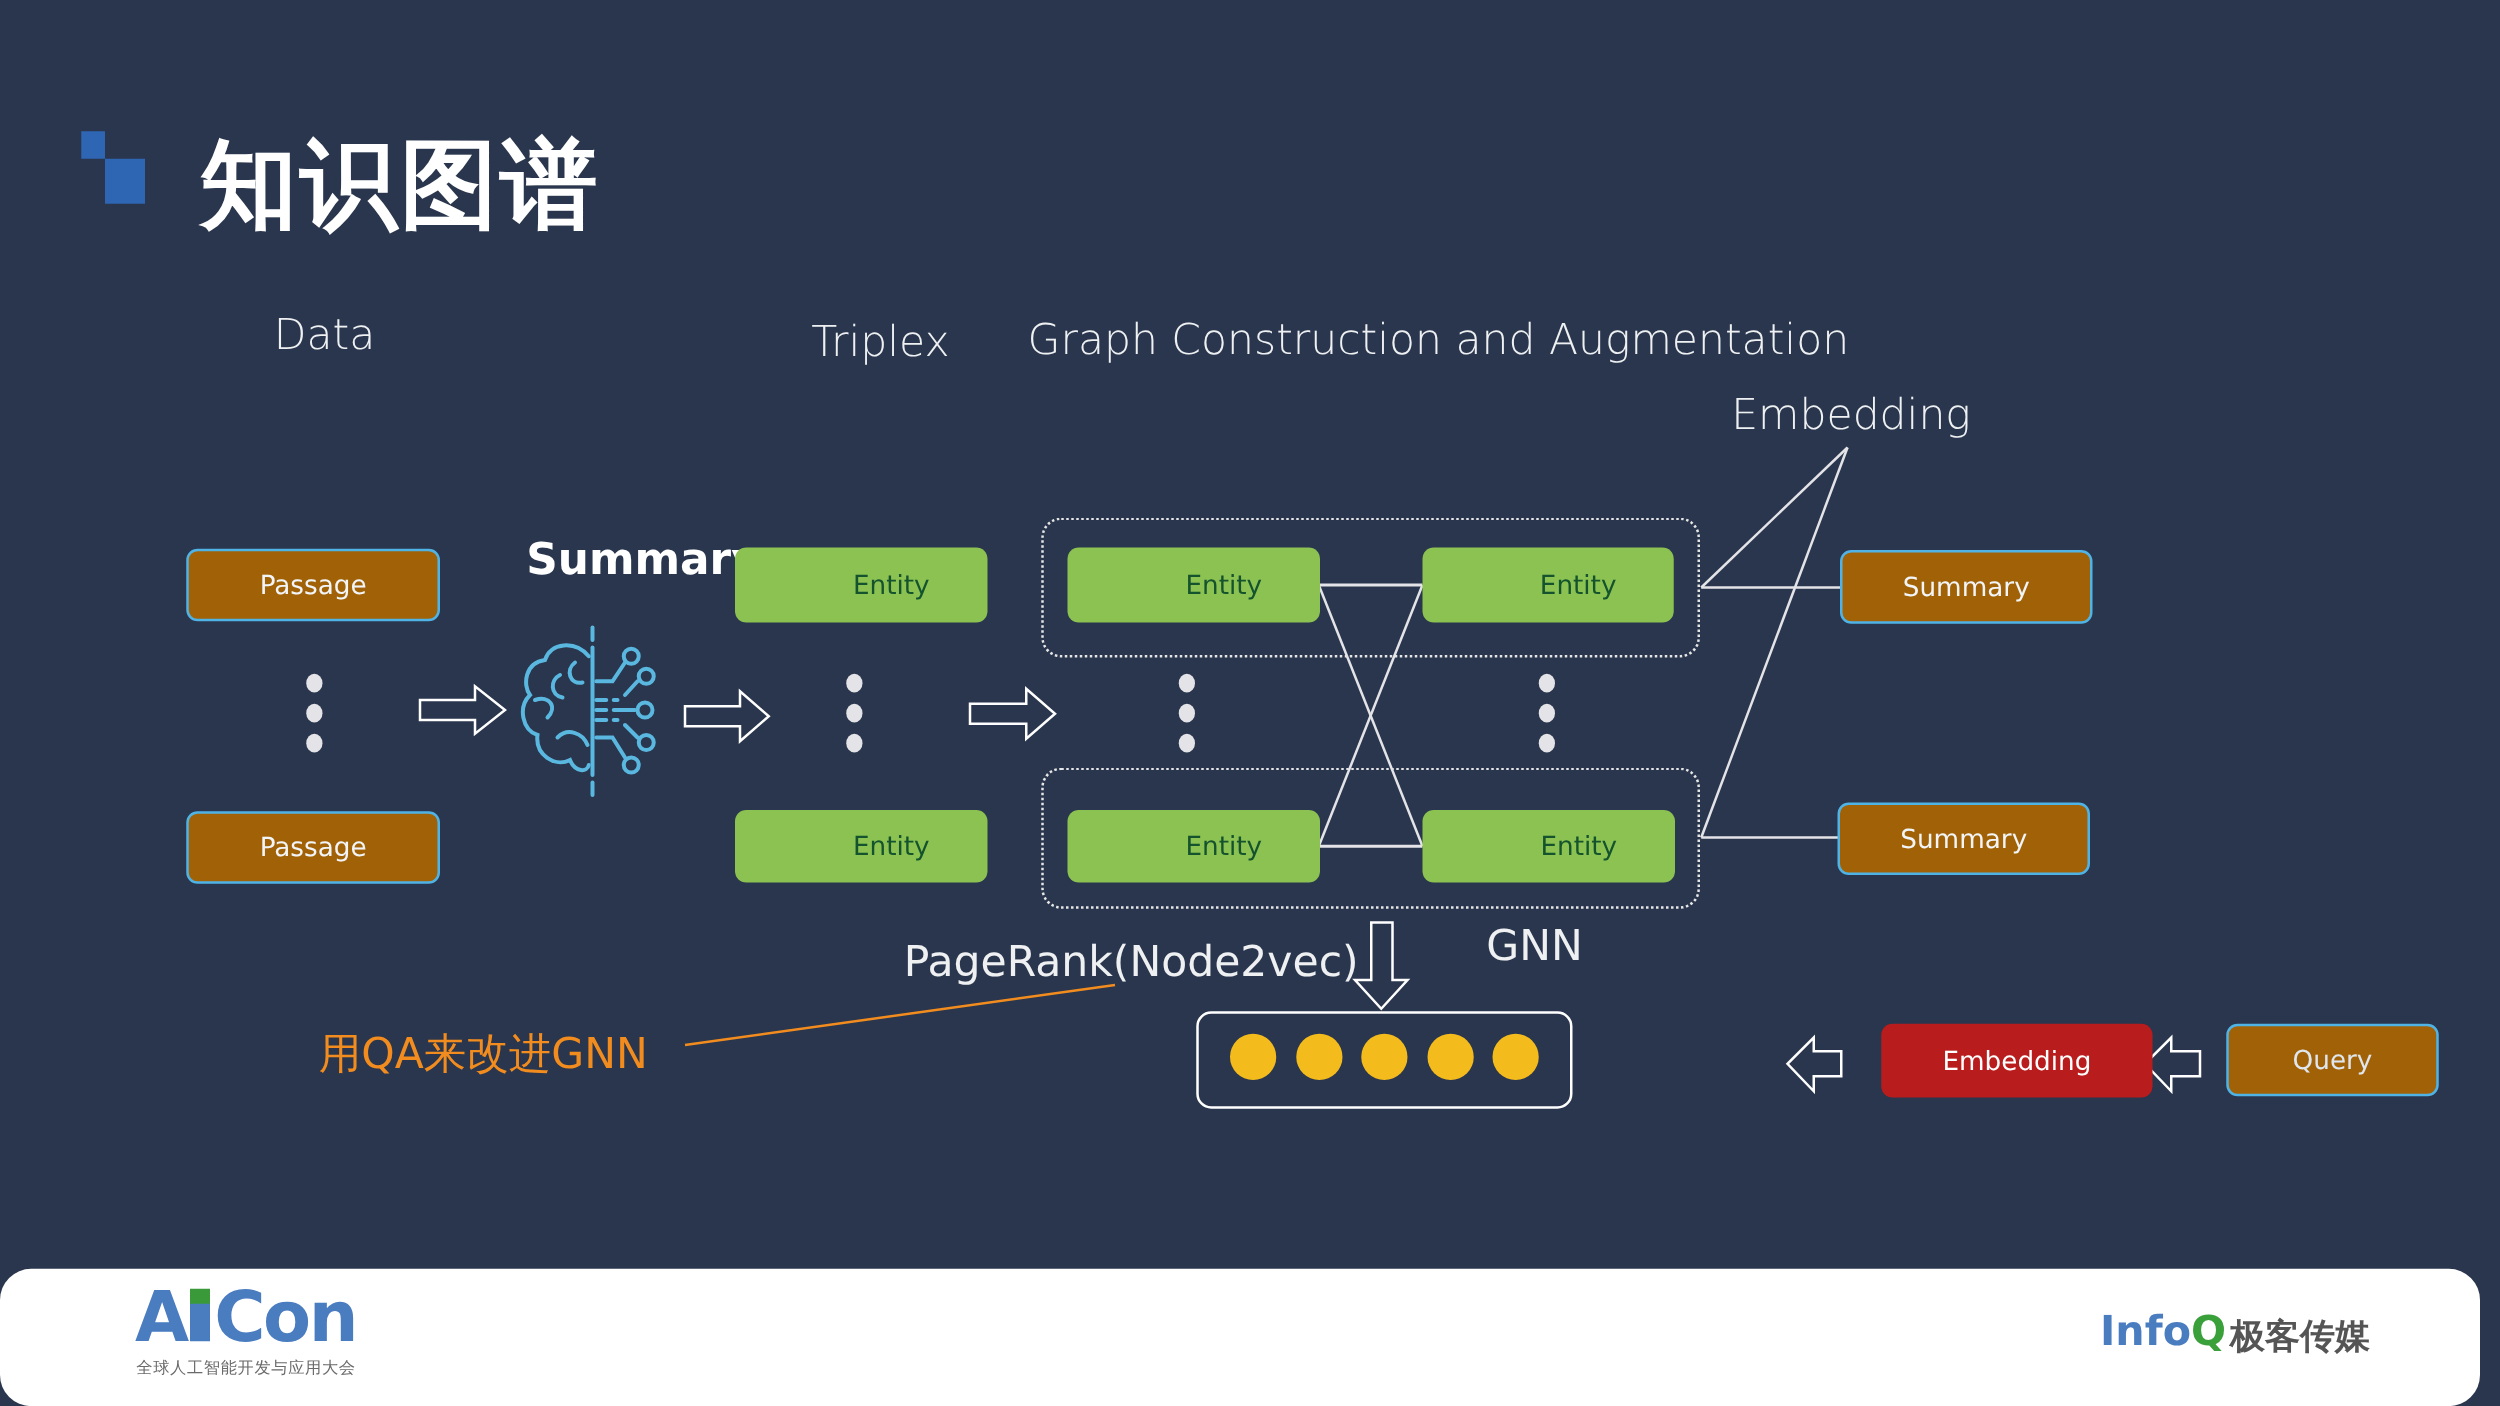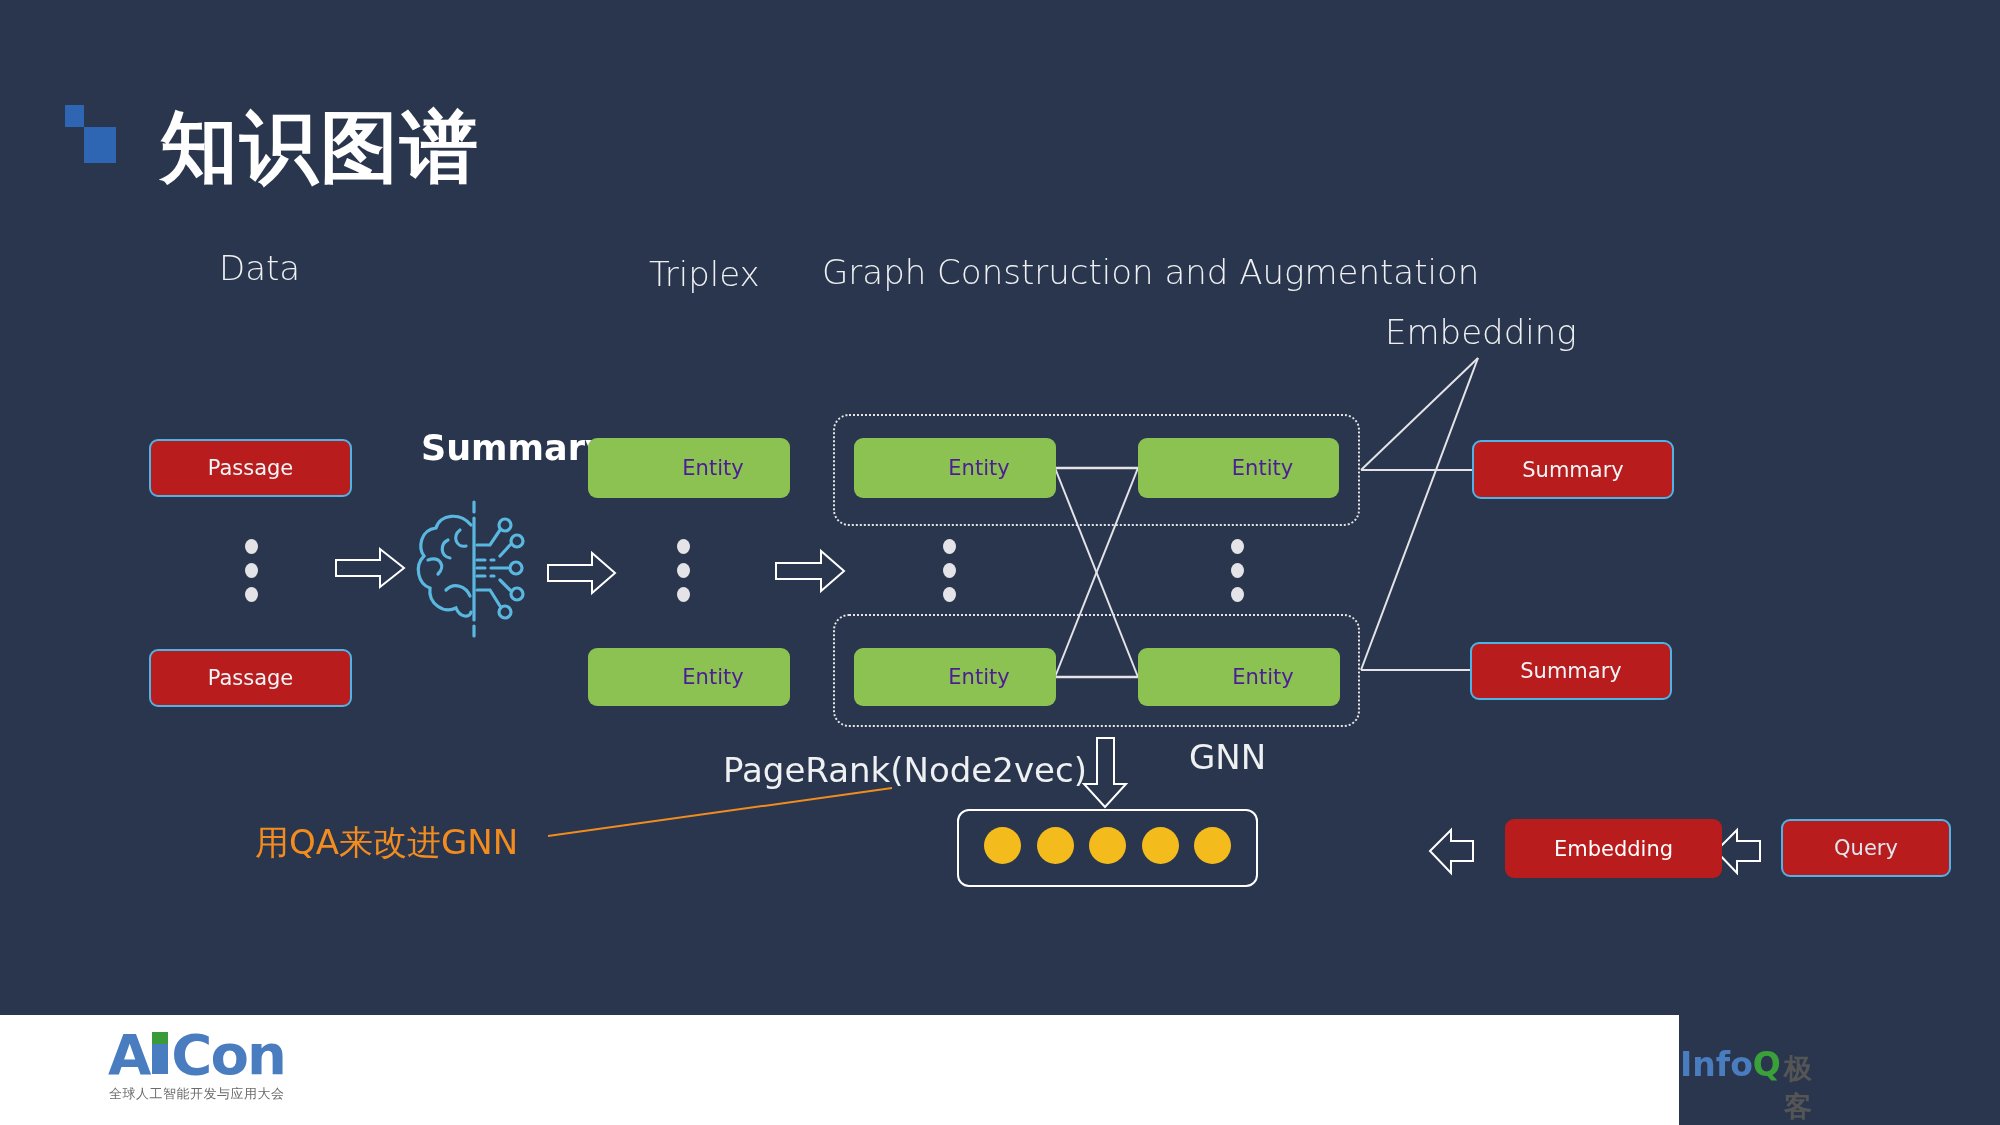--- a/index.html
+++ b/index.html
@@ -2,26 +2,26 @@
 <html><head>
 <meta charset="utf-8">
 <style>
   html,body{margin:0;padding:0;}
   body{width:2000px;height:1125px;position:relative;overflow:hidden;background:#29364d;font-family:"Liberation Sans","DejaVu Sans",sans-serif;}
   .abs{position:absolute;}
   .sq{position:absolute;background:#2e66b4;}
   .title{position:absolute;left:160px;top:96px;font-size:78px;font-weight:bold;color:#ffffff;letter-spacing:2px;font-family:"DejaVu Sans",sans-serif;}
   .hdr{position:absolute;color:#eef0f2;font-size:34px;white-space:nowrap;font-family:"DejaVu Sans",sans-serif;font-weight:300;}
   .box{position:absolute;border-radius:9px;display:flex;align-items:center;justify-content:center;font-size:21px;color:#f2f5f8;font-family:"DejaVu Sans",sans-serif;box-sizing:border-box;}
-  .blue{background:#b91c1c;border:2px solid #4fb3e6;}
-  .green{background:#8bc252;color:#4c1d95;padding-left:48px;}
+  .blue{background:#a16207;border:2px solid #4fb3e6;}
+  .green{background:#8bc252;color:#14532d;padding-left:48px;}
   .group{position:absolute;border:2.5px dotted #e6e6e6;border-radius:16px;box-sizing:border-box;}
   .dot{position:absolute;width:13px;height:15px;border-radius:50%;background:#e4e4e8;}
   .ydot{position:absolute;width:37px;height:37px;border-radius:50%;background:#f4bb1d;}
-  .footer{position:absolute;left:0;top:1015px;width:1679px;height:110px;background:#ffffff;}
+  .footer{position:absolute;left:0;top:1015px;width:1984px;height:110px;background:#ffffff;border-radius:25px;}
   svg.overlay{position:absolute;left:0;top:0;}
 </style>
 </head>
 <body>
 
 <div class="sq" style="left:65px;top:105px;width:19px;height:22px;"></div>
 <div class="sq" style="left:84px;top:127px;width:32px;height:36px;"></div>
 <div class="title">知识图谱</div>
 
 <div class="hdr" style="left:219px;top:248px;">Data</div>

